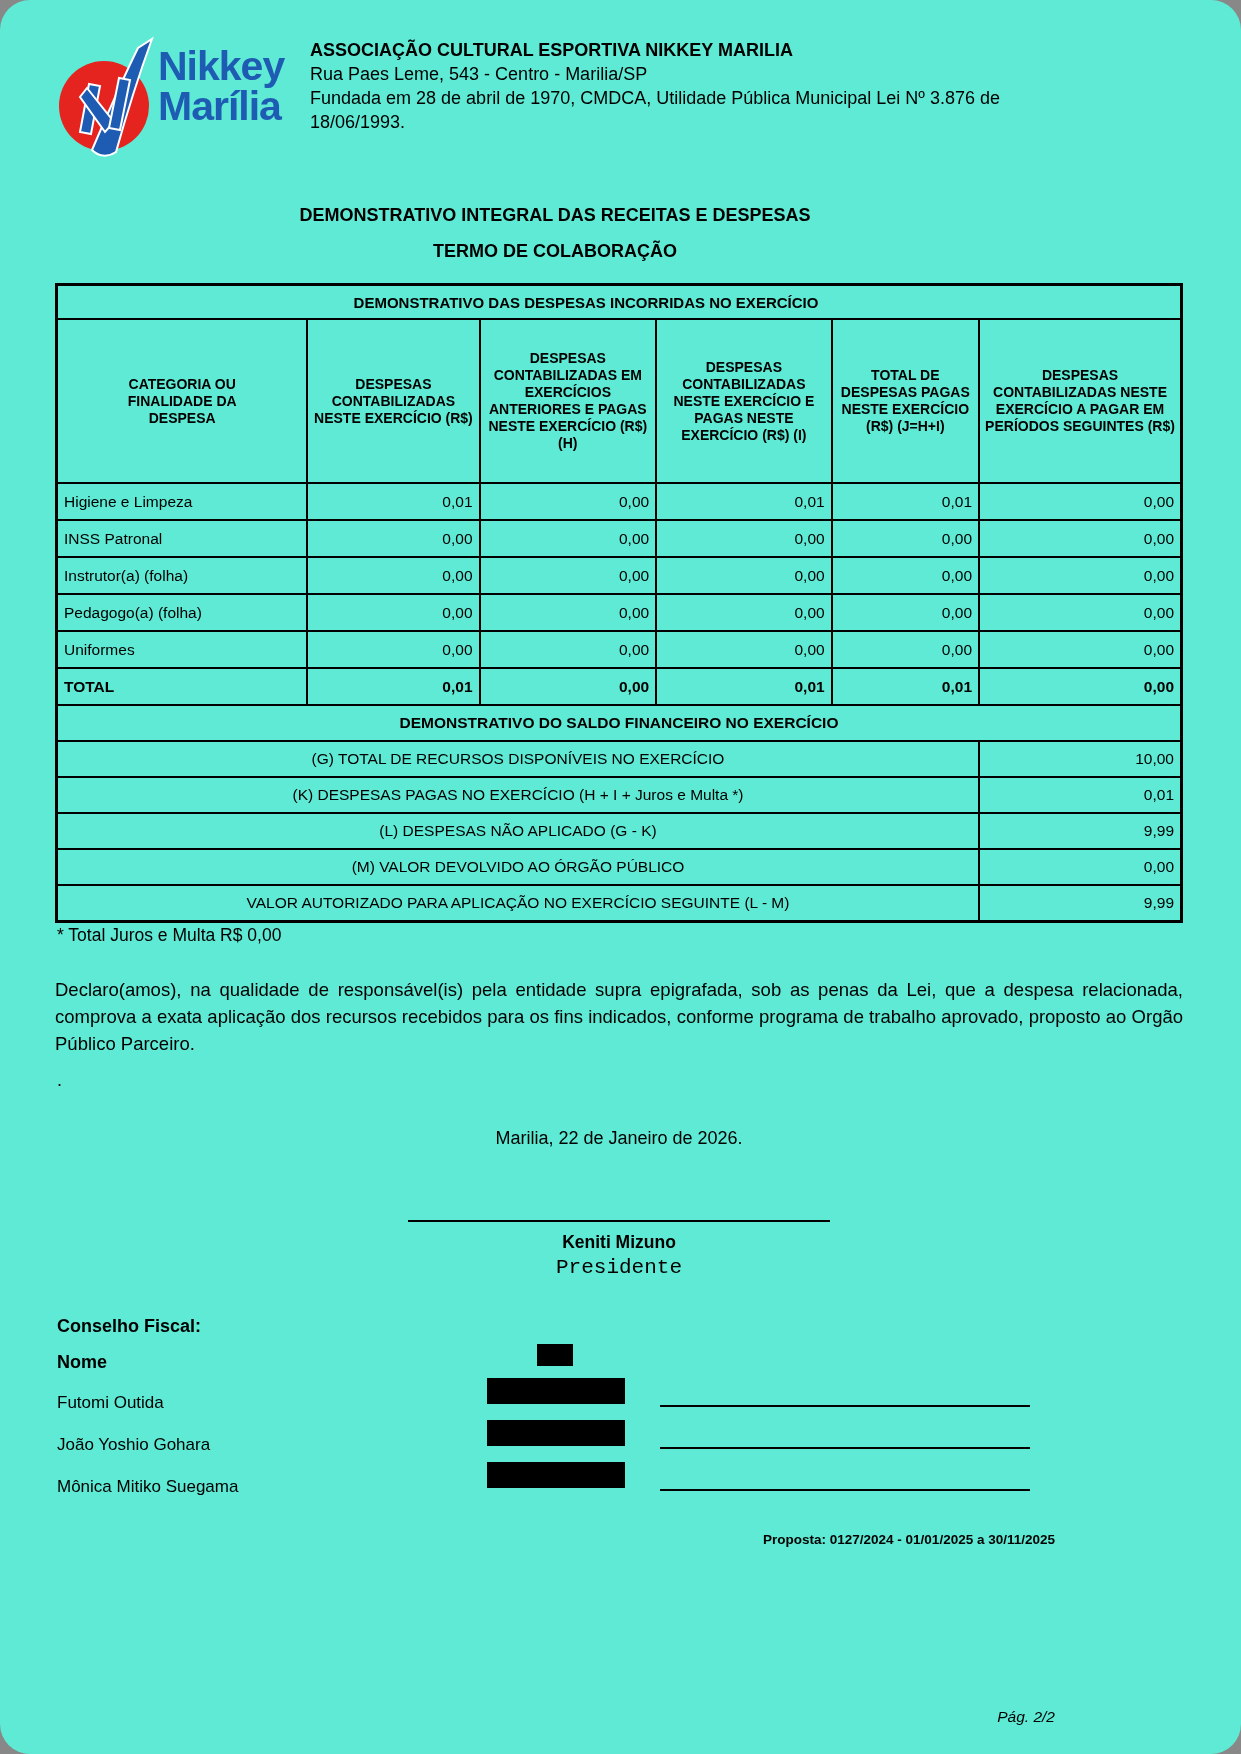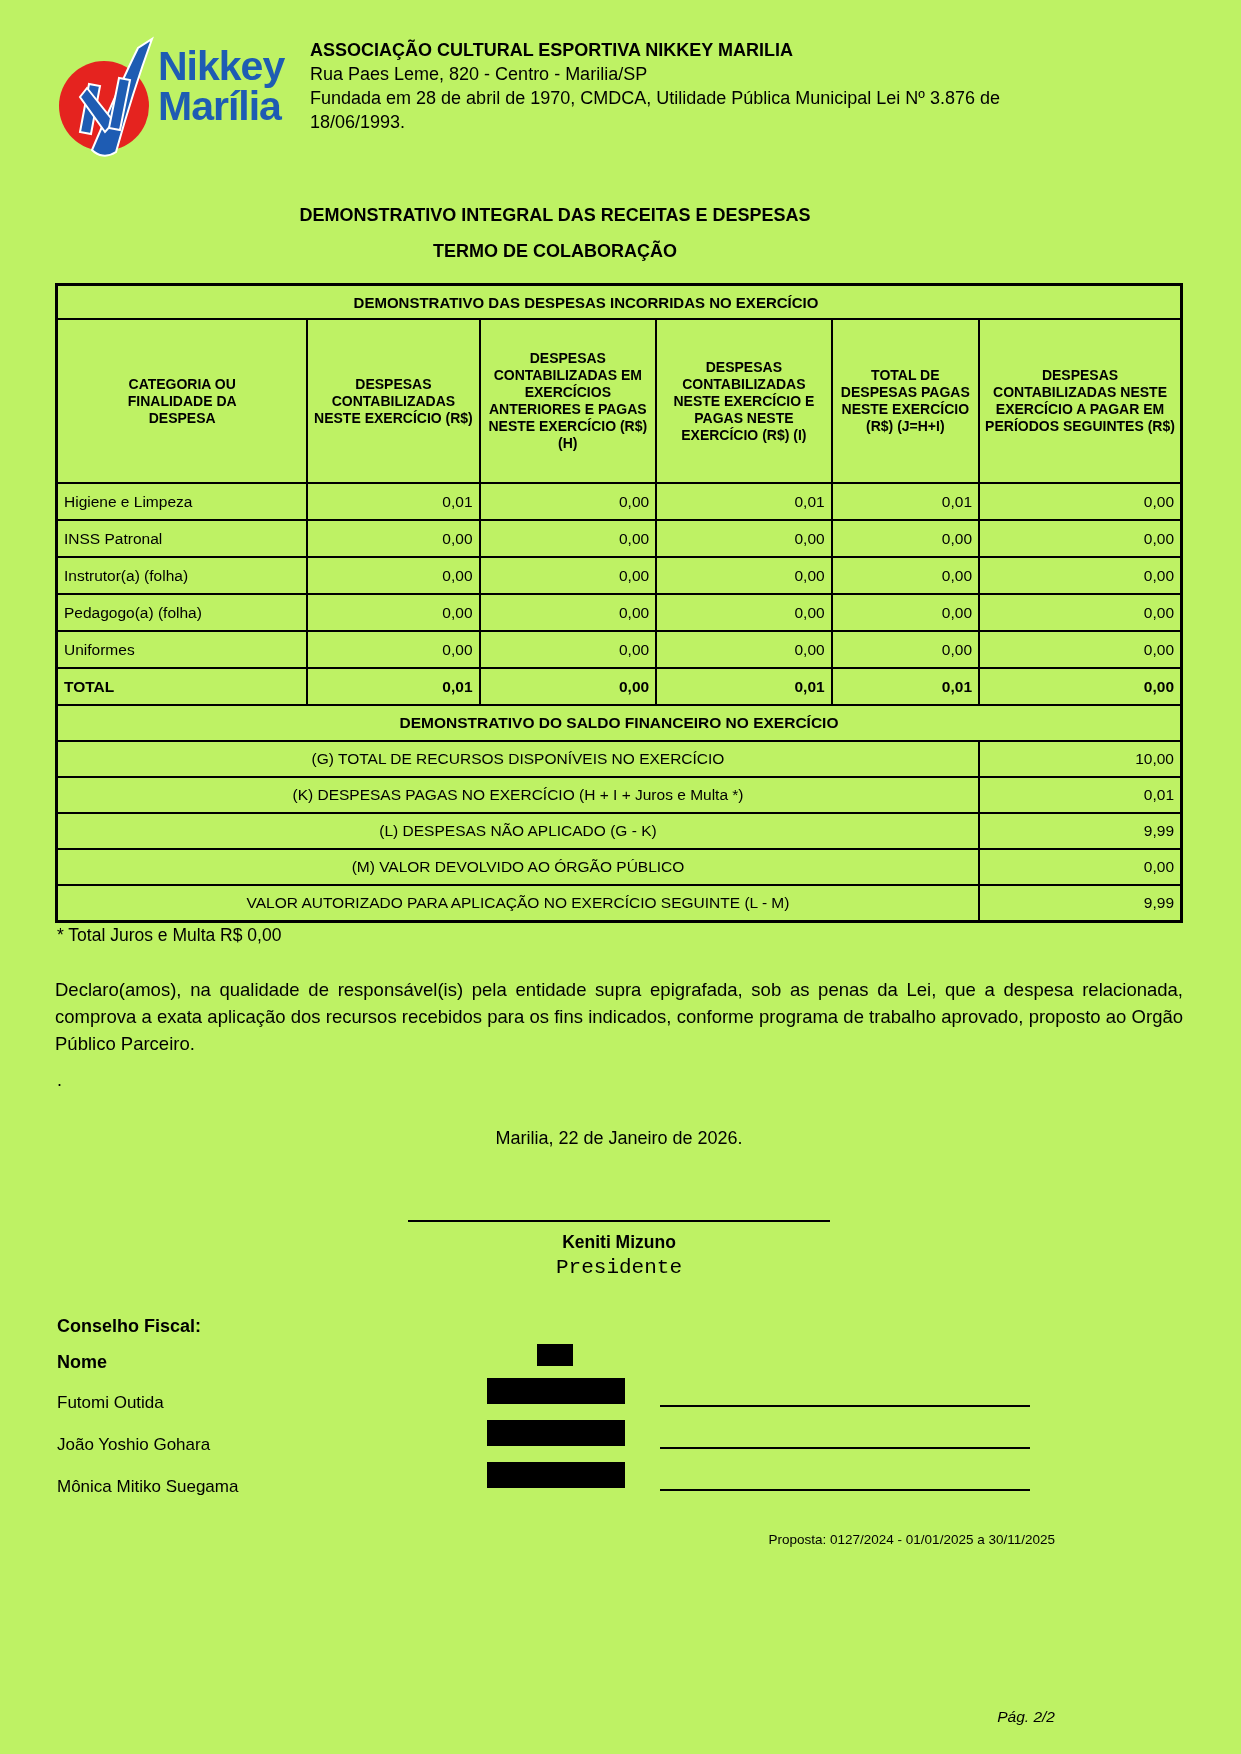--- a/index.html
+++ b/index.html
@@ -1,19 +1,20 @@
 <!DOCTYPE html>
 <html lang="pt"><head>
 <meta charset="utf-8">
 <style>
   html,body{margin:0;padding:0;background:#888;}
   .page{
-    position:relative;width:1241px;height:1754px;background:#bef264;
+    position:relative;width:1241px;height:1754px;background:#5eead4;
     margin:0 auto;font-family:"Liberation Sans","DejaVu Sans",sans-serif;color:#000;
     overflow:hidden;
+    border-radius:30px;
   }
   
   .logo{position:absolute;left:58px;top:30px;width:250px;height:112px;}
   .logo svg{position:absolute;left:0;top:4px;}
   .wordmark{position:absolute;left:100px;top:16px;font-weight:bold;line-height:40px;
     font-size:41px;letter-spacing:-1px;}
   .org-header{position:absolute;left:310px;top:38px;width:750px;font-size:18px;line-height:24px;}
   .org-header .org-name{font-weight:bold;}
   
   .titles{position:absolute;left:55px;top:205px;width:1000px;text-align:center;font-weight:bold;font-size:18px;}
@@ -43,21 +44,21 @@
   .sig-name{position:absolute;left:55px;top:1232px;width:1128px;text-align:center;font-weight:bold;font-size:17.5px;}
   .sig-role{position:absolute;left:55px;top:1256px;width:1128px;text-align:center;font-size:21px;font-family:Liberation Mono, monospace;}
   .council-title{position:absolute;left:57px;top:1316px;font-weight:bold;font-size:18px;}
   .council-name-h{position:absolute;left:57px;top:1352px;font-weight:bold;font-size:18px;}
   .redact-sm{position:absolute;left:537px;top:1344px;width:36px;height:22px;background:#000;}
   .members{position:absolute;left:57px;top:1378px;width:1100px;height:140px;}
   .member-row{position:absolute;left:0;width:100%;height:30px;}
   .member-name{position:absolute;left:0;top:12px;font-size:17px;line-height:26px;}
   .redact-bar{position:absolute;left:430px;top:0;width:138px;height:26px;background:#000;}
   .member-line{position:absolute;left:603px;top:0;width:370px;height:27px;border-bottom:2px solid #000;}
-  .proposal{position:absolute;right:186px;top:1532px;font-weight:normal;font-size:13.5px;}
+  .proposal{position:absolute;right:186px;top:1532px;font-weight:bold;font-size:13.5px;}
   .page-num{position:absolute;right:186px;top:1708px;font-style:italic;font-size:15.5px;}
 </style>
 </head>
 <body>
 
 <div class="page">
 
   <div class="logo">
     <svg width="152" height="132" viewBox="0 0 152 132">
       <circle cx="46" cy="72" r="45" fill="#e5231f"></circle>
@@ -67,21 +68,21 @@
       <path d="M51 94 L61 44 L72 46 L62 96 Z" stroke="#ffffff" stroke-width="2" fill="#1e5cb3"></path>
     </svg>
     <div class="wordmark" style="color: rgb(30, 92, 179);">
       <div>Nikkey</div>
       <div>Marília</div>
     </div>
   </div>
 
   <div class="org-header">
     <div class="org-name">ASSOCIAÇÃO CULTURAL ESPORTIVA NIKKEY MARILIA</div>
-    <div>Rua Paes Leme, 820 - Centro - Marilia/SP</div>
+    <div>Rua Paes Leme, 543 - Centro - Marilia/SP</div>
     <div>Fundada em 28 de abril de 1970, CMDCA, Utilidade Pública Municipal Lei Nº 3.876 de 18/06/1993.</div>
   </div>
 
   <div class="titles">
     <div>DEMONSTRATIVO INTEGRAL DAS RECEITAS E DESPESAS</div>
     <div class="sub">TERMO DE COLABORAÇÃO</div>
   </div>
 
   <table class="main">
     <colgroup>

